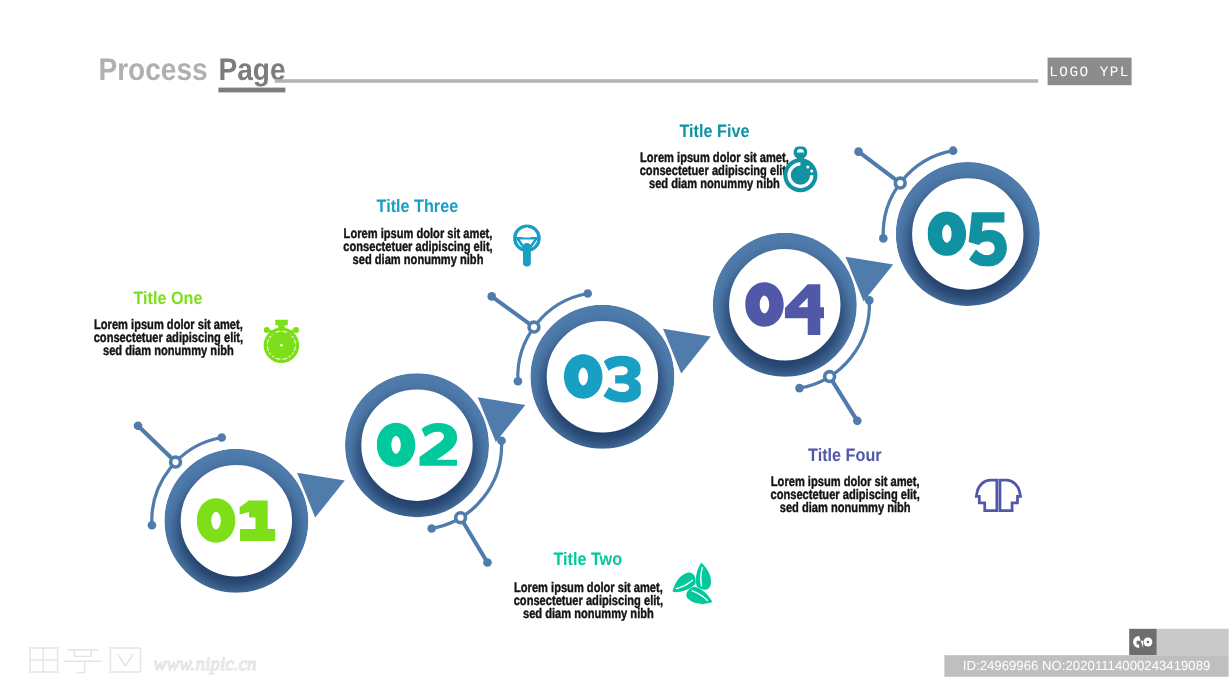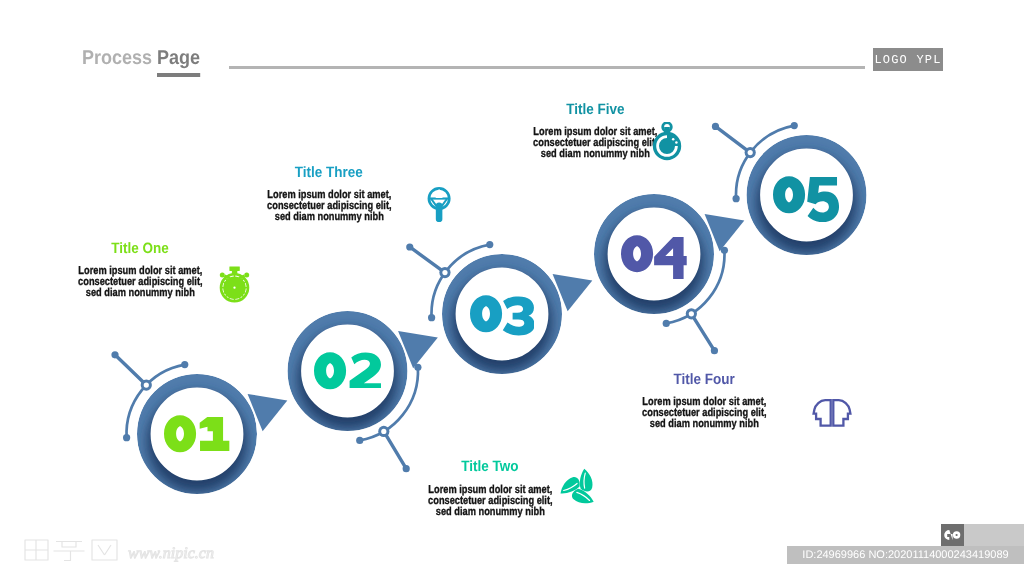--- a/index.html
+++ b/index.html
@@ -2,21 +2,21 @@
 <html><head>
 <meta charset="utf-8">
 <title>Process Page</title>
 <style>
   html,body{margin:0;padding:0;}
   body{width:1024px;height:576px;background:#ffffff;font-family:"Liberation Sans",sans-serif;
        overflow:hidden;position:relative;-webkit-font-smoothing:antialiased;text-rendering:geometricPrecision;}
   #stage{position:absolute;left:0;top:0;width:1024px;height:576px;background:#fff;}
 
   
-  .hdr-title{position:absolute;left:81.5px;top:47px;font-size:20px;font-weight:bold;
+  .hdr-title{position:absolute;left:81.5px;top:47px;font-size:26px;font-weight:bold;
              white-space:nowrap;line-height:23px;}
   .hdr-title span{display:inline-block;transform:scaleX(0.9);transform-origin:0 0;}
   .hdr-title .w1{color:#b0b0b0;}
   .hdr-title .w2{color:#7d7d7d;border-bottom:4px solid #7d7d7d;padding-bottom:2.6px;margin-left:-7.5px;}
   .hdr-rule{position:absolute;left:229px;top:66px;width:636px;height:3px;background:#b4b4b4;}
   .logo-box{position:absolute;left:873px;top:48px;width:70px;height:23px;background:#8c8c8c;color:#ffffff;
             font-size:12px;letter-spacing:1.2px;display:flex;align-items:center;justify-content:center;
             font-family:"Liberation Mono",monospace;}
 
   
@@ -201,21 +201,21 @@
             <g transform="rotate(182)">
               <path d="M 0 1.0 C 3.0 -2.6 9.0 -4.6 13.6 -4.4 C 13.0 0.4 10.0 6.0 5.2 7.6 C 2.2 8.6 -0.6 6.0 0 1.0 Z" fill="#02c99c"></path>
               <path d="M 1.9 3.2 C 4.4 0.8 8.0 -1.2 11.4 -2.2" fill="none" stroke="#fff" stroke-width="0.85" stroke-linecap="round"></path>
             </g>
           </g>
         </svg></div>
       <div style="position:absolute;left:469.67635px;top:295.016px;width:64.64729999999999px;height:46.443px;"><svg width="64.64729999999999" height="46.443" viewBox="0 -6 190.7 137">
           <path d="M47.3 -5.3C73.5 -5.3 94.7 17.5 94.7 49.2C94.7 81 73.5 103.8 47.3 103.8C21.2 103.8 0 81 0 49.2C0 17.5 21.2 -5.3 47.3 -5.3Z M47.3 27C44.6 27 35.7 33.5 35.7 49.2C35.7 65 44.6 71.5 47.3 71.5C50.1 71.5 59 65 59 49.2C59 33.5 50.1 27 47.3 27Z" transform="translate(0,0)" fill="#189fc3"></path>
           <path d="M3 12C16 1 32 -1.8 49 -1.8C77 -1.8 94 11.5 94 31.5C94 43 88.5 51 78 55C90 59 96 69 96 82C96 102 77 113.4 49 113.4C32 113.4 16 108 2 98L16 75C27 83 38 87.5 48.5 87.5C59 87.5 65.5 83 65.5 76.5C65.5 70 59 66.5 47.5 66.5L31 66.5L31 46L45 46C56 46 62 42 62 35C62 28 56 24 46 24C36 24 25 28 15 35Z" transform="translate(94.7,0)" fill="#189fc3"></path>
         </svg></div>
-      <div class="txtblk" style="left:199px;top:163.5px">
+      <div class="txtblk" style="left:218px;top:163.5px">
         <div style="height:15px"><span class="t" style="color:#189fc3">Title Three</span></div>
         <div class="bwrap" style="top:26.9px"><span class="b">Lorem ipsum dolor sit amet,<br>consectetuer adipiscing elit,<br>sed diam nonummy nibh</span></div>
       </div>
       <div class="icon" style="left:425.6px;top:185.2px"><svg width="26.2" height="39.3" viewBox="0 0 24 36">
           <circle cx="12" cy="12.4" r="9.3" fill="none" stroke="#189fc3" stroke-width="2.5"></circle>
           <path d="M3.4 11.4 L20.6 11.4 L20.6 13.4 L3.4 13.4 Z" fill="#189fc3"></path>
           <path d="M4.9 12.8 L10.7 21.0 M19.1 12.8 L13.3 21.0" stroke="#189fc3" stroke-width="1.9" fill="none"></path>
           <rect x="9.0" y="16.0" width="6.0" height="18" rx="2.9" fill="#189fc3"></rect>
           <path d="M12 3.9 L19.6 10.4 L15.1 10.4 L15.1 11.8 L8.9 11.8 L8.9 10.4 L4.4 10.4 Z" fill="#fff"></path>
           <rect x="10.0" y="13.8" width="1.2" height="1.7" fill="#fff"></rect>

